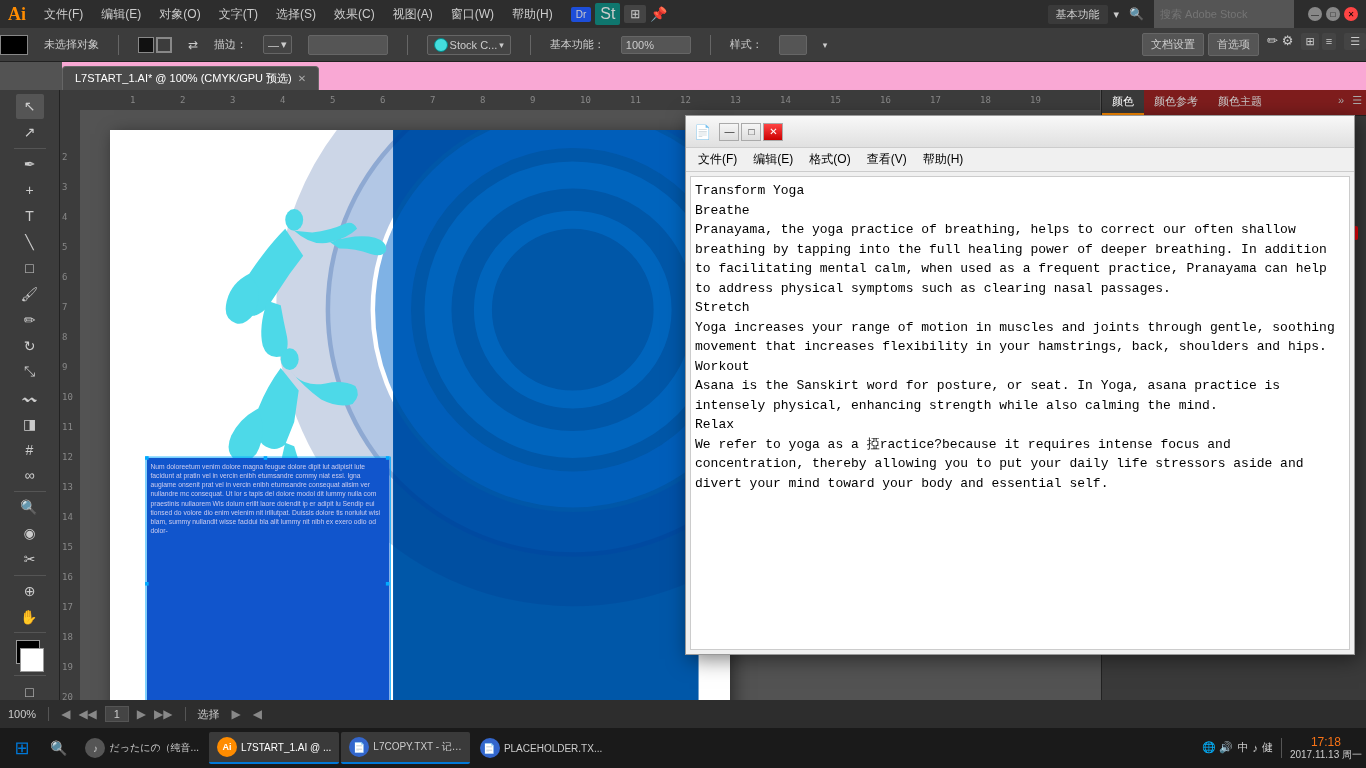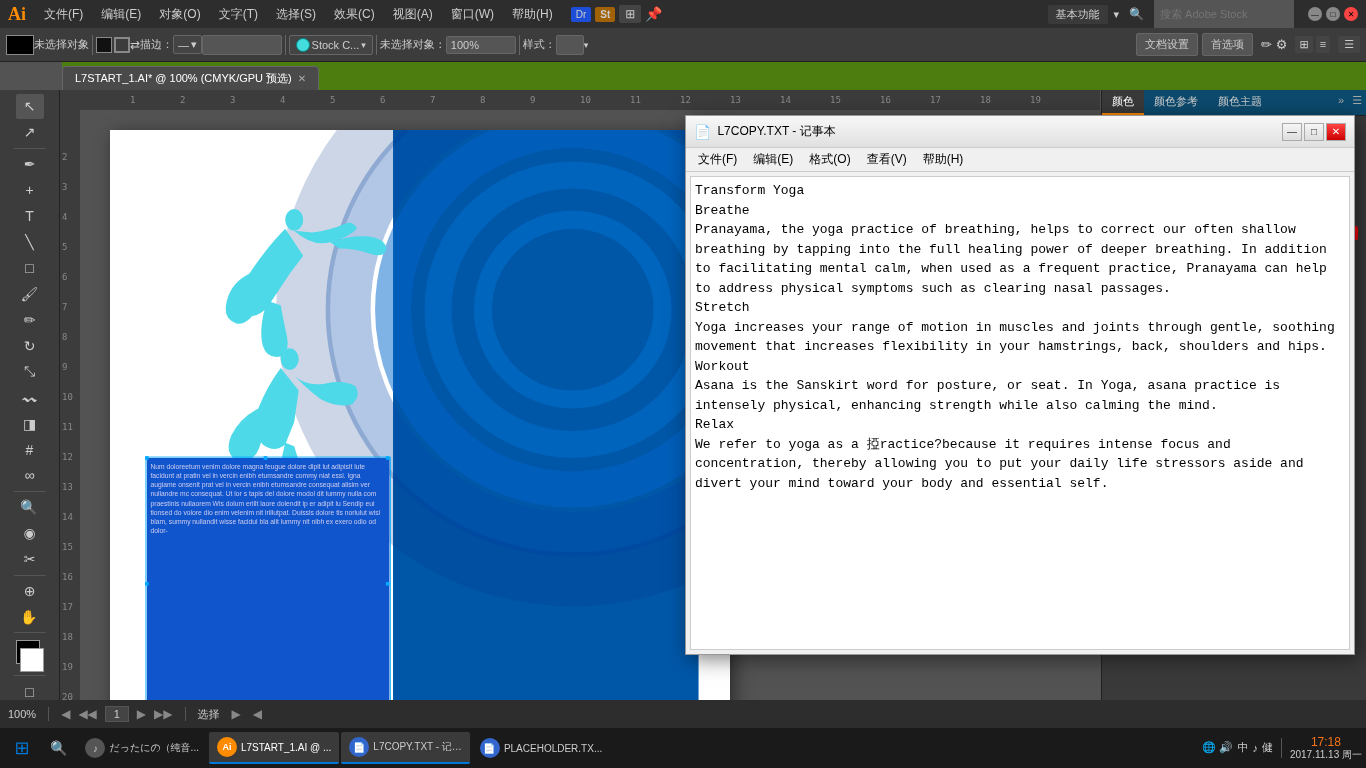--- a/index.html
+++ b/index.html
@@ -12,31 +12,31 @@
     #menu-bar { position: absolute; top: 0; left: 0; width: 1366px; height: 28px; background: #2d2d2d; display: flex; align-items: center; padding: 0 8px; gap: 2px; }
     .ai-logo { color: #ff8c00; font-weight: bold; font-size: 18px; font-family: serif; margin-right: 8px; }
     .menu-item { color: #ccc; font-size: 12px; padding: 2px 8px; cursor: pointer; white-space: nowrap; }
     .menu-right { margin-left: auto; display: flex; align-items: center; gap: 6px; }
     .menu-right-btn { color: #ccc; font-size: 11px; background: #3a3a3a; padding: 2px 8px; border-radius: 2px; cursor: pointer; }
     .search-box { background: #555; border: none; color: #ccc; padding: 14px 6px; font-size: 11px; width: 140px; border-radius: 2px; }
     .window-btns { display: flex; gap: 4px; margin-left: 8px; }
     .win-btn { width: 14px; height: 14px; border-radius: 50%; display: flex; align-items: center; justify-content: center; font-size: 8px; color: #000; cursor: pointer; }
 
     
-    #toolbar { position: absolute; top: 28px; left: 0; width: 1366px; height: 34px; background: #3c3c3c; display: flex; align-items: center; padding: 0 6px; gap: 0; border-bottom: 1px solid #222; }
+    #toolbar { position: absolute; top: 28px; left: 0; width: 1366px; height: 34px; background: #3c3c3c; display: flex; align-items: center; padding: 0 0; gap: 16px; border-bottom: 1px solid #222; }
     .tool-swatch { width: 28px; height: 20px; background: #000; border: 1px solid #888; cursor: pointer; }
     .toolbar-label { color: #ccc; font-size: 11px; white-space: nowrap; }
     .toolbar-input { background: #555; border: 1px solid #666; color: #ccc; font-size: 11px; padding: 2px 4px; width: 70px; border-radius: 2px; }
     .toolbar-dropdown { background: #444; border: 1px solid #666; color: #ccc; font-size: 11px; padding: 2px 4px; border-radius: 2px; cursor: pointer; display: flex; align-items: center; gap: 2px; }
     .toolbar-sep { width: 1px; height: 20px; background: #666; margin: 0 3px; }
     .doc-btn { color: #ccc; font-size: 11px; background: #555; border: 1px solid #666; padding: 3px 8px; border-radius: 2px; cursor: pointer; white-space: nowrap; }
-    .right-toolbar { margin-left: auto; display: flex; align-items: center; gap: 4px; }
-
-    
-    #doc-tabs { position: absolute; top: 62px; left: 62px; width: 1304px; height: 28px; background: #4d7c0f; display: flex; align-items: flex-end; }
+    .right-toolbar { margin-left: auto; display: flex; align-items: flex-start; gap: 4px; }
+
+    
+    #doc-tabs { position: absolute; top: 62px; left: 62px; width: 1304px; height: 28px; background: #f9a8d4; display: flex; align-items: flex-end; }
     .doc-tab { background: #555; color: #ccc; font-size: 11px; padding: 4px 12px; border-radius: 4px 4px 0 0; border: 1px solid #666; border-bottom: none; cursor: pointer; display: flex; align-items: center; gap: 6px; white-space: nowrap; }
     .doc-tab.active { background: #4a4a4a; color: #fff; }
     .tab-close { color: #aaa; font-size: 10px; cursor: pointer; }
 
     
     #toolbox { position: absolute; top: 90px; left: 0; width: 60px; height: 640px; background: #3c3c3c; display: flex; flex-direction: column; align-items: center; padding-top: 4px; gap: 1px; border-right: 1px solid #222; }
     .tool-icon { width: 28px; height: 28px; display: flex; align-items: center; justify-content: center; color: #ccc; font-size: 14px; cursor: pointer; border-radius: 2px; }
     .tool-icon.active { background: #555; }
     .tool-sep { width: 32px; height: 1px; background: #555; margin: 2px 0; }
     .tool-color { width: 36px; height: 36px; position: relative; margin-top: 4px; }
@@ -52,21 +52,21 @@
     .ruler-corner { position: absolute; top: 0; left: 0; width: 20px; height: 20px; background: #3c3c3c; }
 
     
     #document { position: absolute; top: 40px; left: 50px; width: 620px; height: 620px; background: white; box-shadow: 4px 4px 16px rgba(0,0,0,0.5); }
 
     
     #yoga-art { position: absolute; top: 0; left: 0; width: 100%; height: 100%; }
 
     
     #right-panels { position: absolute; top: 90px; right: 0; width: 265px; height: 640px; background: #3a3a3a; border-left: 1px solid #222; }
-    .panel-tab { display: flex; background: #0c4a6e; border-bottom: 1px solid #222; }
+    .panel-tab { display: flex; background: #7f1d1d; border-bottom: 1px solid #222; }
     .panel-tab-item { color: #ccc; font-size: 11px; padding: 4px 10px; cursor: pointer; white-space: nowrap; }
     .panel-tab-item.active { color: #fff; background: #3a3a3a; border-bottom: 2px solid #ff8c00; }
 
     
     #status-bar { position: absolute; bottom: 0; left: 0; width: 1366px; height: 28px; background: #2d2d2d; display: flex; align-items: center; padding: 0 8px; gap: 8px; }
     .status-item { color: #ccc; font-size: 11px; white-space: nowrap; }
     .status-sep { width: 1px; height: 14px; background: #555; margin: 0 4px; }
 
     
     #taskbar { position: absolute; bottom: 0; left: 0; width: 1366px; height: 40px; background: #1a1a1a; display: flex; align-items: center; padding: 0 4px; gap: 2px; z-index: 100; }
@@ -112,21 +112,21 @@
     <span class="menu-item">对象(O)</span>
     <span class="menu-item">文字(T)</span>
     <span class="menu-item">选择(S)</span>
     <span class="menu-item">效果(C)</span>
     <span class="menu-item">视图(A)</span>
     <span class="menu-item">窗口(W)</span>
     <span class="menu-item">帮助(H)</span>
 
     <span style="margin-left:8px; display:flex; gap:4px; align-items:center;">
       <span style="background:#1d4ed8;color:#ccc;font-size:10px;padding:2px 5px;border-radius:2px;cursor:pointer;">Dr</span>
-      <span style="background:#a16207;color:#ccc;font-size:10px;padding:2px 5px;border-radius:2px;cursor:pointer;font-weight:bold;">St</span>
+      <span style="background:#0f766e;color:#ccc;font-size:16px;padding:2px 5px;border-radius:2px;cursor:pointer;">St</span>
       <span style="background:#444;color:#ccc;font-size:12px;padding:2px 6px;border-radius:2px;cursor:pointer;">⊞</span>
       <span style="color:#ccc;font-size:14px;cursor:pointer;">📌</span>
     </span>
     <div class="menu-right">
       <span class="menu-right-btn">基本功能</span>
       <span style="color:#ccc;font-size:11px;">▾</span>
       <span style="color:#ccc;font-size:12px;margin:0 4px;">🔍</span>
       <input class="search-box" type="text" placeholder="搜索 Adobe Stock" style="">
       <div class="window-btns">
         <div class="win-btn" style="background:#888;">—</div>
@@ -154,21 +154,21 @@
 
     <div style="width:80px;height:20px;background:#555;border:1px solid #666;border-radius:2px;"></div>
     <div class="toolbar-sep"></div>
 
     <div style="display:flex;align-items:center;gap:2px;background:#444;border:1px solid #666;padding:2px 6px;border-radius:2px;cursor:pointer;">
       <span style="width:14px;height:14px;border-radius:50%;background:#4dd;display:inline-block;border:1px solid #088;"></span>
       <span style="color:#ccc;font-size:11px;">Stock C...</span>
       <span style="color:#ccc;font-size:9px;">▾</span>
     </div>
     <div class="toolbar-sep"></div>
-    <span class="toolbar-label">未选择对象：</span>
+    <span class="toolbar-label">基本功能：</span>
     <input class="toolbar-input" type="text" value="100%" style="">
     <div class="toolbar-sep"></div>
     <span class="toolbar-label">样式：</span>
     <div style="width:28px;height:20px;background:#555;border:1px solid #666;border-radius:2px;cursor:pointer;"></div>
     <span style="color:#ccc;font-size:9px;cursor:pointer;">▾</span>
     <div class="right-toolbar">
       <span class="doc-btn">文档设置</span>
       <span class="doc-btn">首选项</span>
       <span style="color:#ccc;font-size:13px;cursor:pointer;margin-left:4px;">✏</span>
       <span style="color:#ccc;font-size:13px;cursor:pointer;">⚙</span>
@@ -395,21 +395,20 @@
     <span style="color:#888;font-size:12px;cursor:pointer;">▶▶</span>
     <div class="status-sep"></div>
     <span class="status-item">选择</span>
     <span style="color:#888;font-size:12px;margin-left:4px;cursor:pointer;">▶</span>
     <span style="color:#888;font-size:12px;margin-left:4px;cursor:pointer;">◀</span>
   </div>
 
   <div id="notepad">
     <div id="notepad-titlebar">
       <span style="font-size:14px;margin-right:6px;">📄</span>
-      <span id="notepad-title-text">L7COPY.TXT - 记事本</span>
       <div style="display:flex;">
         <div class="notepad-win-btn">—</div>
         <div class="notepad-win-btn">□</div>
         <div class="notepad-win-btn close">✕</div>
       </div>
     </div>
     <div id="notepad-menubar">
       <span class="np-menu">文件(F)</span>
       <span class="np-menu">编辑(E)</span>
       <span class="np-menu">格式(O)</span>

